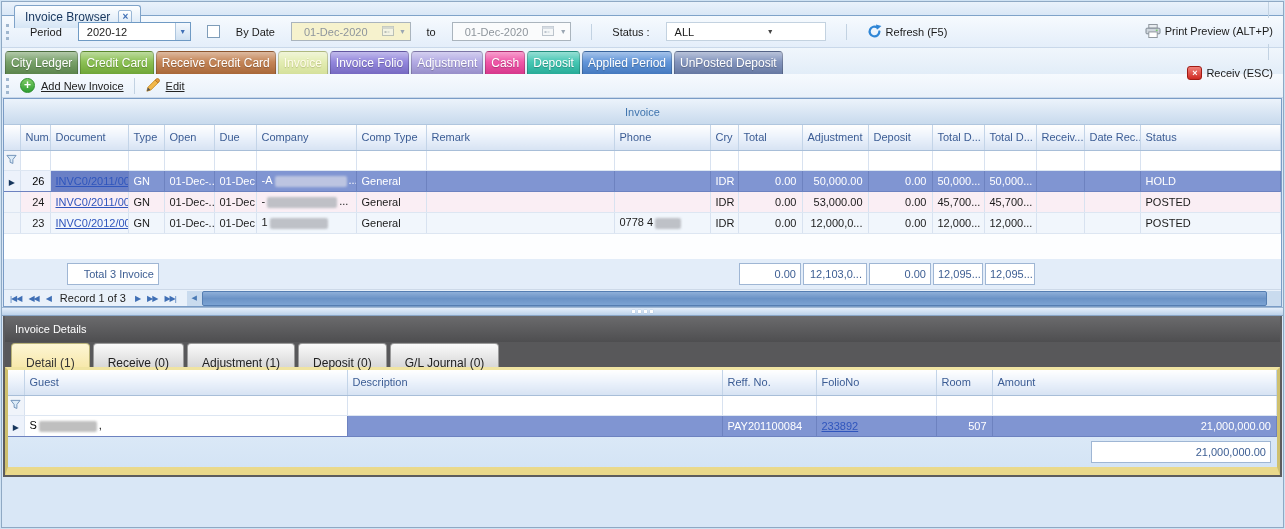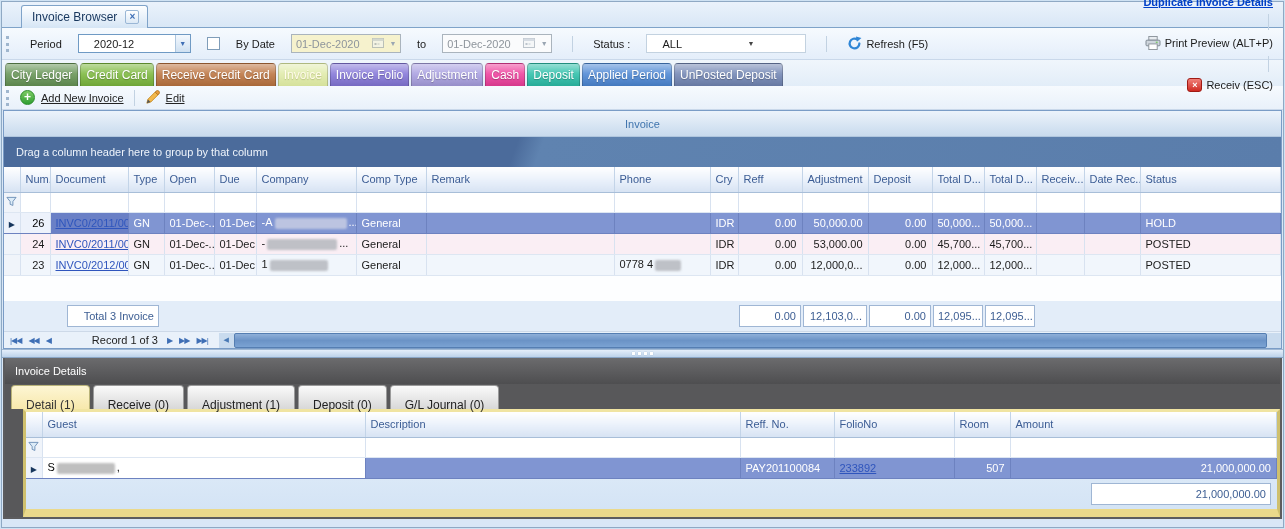--- a/index.html
+++ b/index.html
@@ -2,41 +2,41 @@
 <html><head>
 <meta charset="utf-8">
 <style>
   * { margin:0; padding:0; box-sizing:border-box; }
   html,body { width:1285px; height:529px; overflow:hidden; background:#cfe2f3;
     font-family:"Liberation Sans", sans-serif; font-size:11px; color:#1b1b1b; }
   .app { position:relative; width:1283px; height:527px; margin:1px; border:1px solid #8fa9c4;
     background:#d9e7f6; }
 
   
-  .doc-tabbar { height:26px; padding:3px 6px 0 19px; background:linear-gradient(#eaf2fb,#d9e7f6);
+  .doc-tabbar { height:14px; padding:3px 6px 0 12px; background:linear-gradient(#eaf2fb,#d9e7f6);
     border-bottom:1px solid #7fa3c9; display:flex; }
   .doc-tab { display:flex; align-items:center; gap:8px; padding:0 8px 0 10px; height:23px;
     background:linear-gradient(#fdfeff,#d5e5f5); border:1px solid #7fa3c9; border-bottom:none;
     border-radius:3px 3px 0 0; color:#17365d; font-size:12px; }
   .doc-tab-close { width:14px; height:14px; line-height:12px; text-align:center; color:#3f6fb5;
     border:1px solid #9ab7d6; border-radius:2px; background:linear-gradient(#fff,#dce9f6);
     font-size:10px; font-weight:bold; }
 
   
   .toolbar { height:32px; display:flex; align-items:center; background:linear-gradient(#f6fafe,#e4eefa);
     border-bottom:1px solid #c9d8ea; padding:0 10px 0 4px; gap:16px; white-space:nowrap; }
   .grip { width:5px; height:16px; border-left:3px dotted #9fb6ce; margin-right:3px; }
   .tb-label { color:#1b1b1b; }
   .combo { display:flex; align-items:center; height:19px; background:#fff; border:1px solid #6f9ac4; }
-  .combo .val { padding:0 15px; min-width:96px; }
+  .combo .val { padding:0 8px; min-width:96px; }
   .combo .arrow-btn { width:15px; height:17px; border-left:1px solid #aec6de;
     background:linear-gradient(#f4f9fe,#cfe0f1); color:#3f6fb5; font-size:7px; text-align:center; line-height:17px; }
   .checkbox { width:13px; height:13px; background:#fff; border:1px solid #7f9db9; }
   .datefield { display:flex; align-items:center; height:19px; border:1px solid #aab4bd; color:#8e959c; }
-  .datefield .val { padding:0 4px; min-width:78px; }
+  .datefield .val { padding:0 12px; min-width:78px; }
   .datefield.yellow { background:#f6f2cd; }
   .datefield.plain { background:#fafbfc; }
   .datefield .cal { width:16px; text-align:center; opacity:.55; }
   .datefield .arrow-btn { width:14px; font-size:7px; color:#9aa6b2; text-align:center; }
   .vsep { width:1px; height:16px; background:#c2d2e2; margin:0 4px; }
   .status-combo { border:1px solid #c3d2e0; background:#fff; width:160px; }
   .refresh-wrap, .print-wrap, .close-wrap { display:flex; align-items:center; gap:4px; }
   .right-group { margin-left:auto; display:flex; align-items:flex-end; gap:6px;flex-direction:column; }
   .link { color:#0040c8; text-decoration:underline; font-weight:bold; }
   .red-x { width:15px; height:14px; border:1px solid #a01b14; border-radius:3px; color:#fff;
@@ -87,42 +87,42 @@
   .row-sel .redact { background:#c7cde4; opacity:.85; }
   .spacer-row td { height:26px; background:#fdfeff; border:none; }
   .totals-tr td { height:30px; background:#e3edf9; border:none; padding:2px 1px; }
   .tbox { background:#fff; border:1px solid #9fb6d4; color:#3d5e93; height:22px; line-height:20px;
     padding:0 4px; text-align:right; overflow:hidden; white-space:nowrap; }
   .count-box { width:92px; margin-left:16px; }
 
   .pager-bar { height:17px; display:flex; align-items:center; background:#e9f1fa;
     border-top:1px solid #cdd9e8; padding-left:4px; gap:3px; }
   .pgbtn { color:#3f6fb5; font-size:8px; letter-spacing:-1px; padding:0 2px; }
-  .pager-text { color:#222; padding:0 4px;margin-left:32px; }
+  .pager-text { color:#222; padding:0 4px; }
   .hscroll { flex:1; height:15px; margin-left:6px; background:#c9dbee; display:flex; align-items:center; }
   .hs-arrow { width:15px; text-align:center; color:#4a7ab5; font-size:7px; }
   .hs-thumb { flex:1; height:15px; margin-right:14px; border:1px solid #557eb2; border-radius:2px;
     background:linear-gradient(#8fb0d9,#6b93c6 50%,#7ba3d3); }
 
   
   .splitter { height:9px; background:linear-gradient(#e4eefa,#bcd2ea); display:flex; align-items:center;
     justify-content:center; gap:3px; border-top:1px solid #9fb8d4; border-bottom:1px solid #8aa6c6; }
   .splitter i { width:3px; height:3px; background:#fff; box-shadow:0 0 1px #6f8fb5; }
 
   
   .details-panel { margin:0 1px; border:2px solid #5c5c5e; border-top:none; background:#58585a; }
   .details-header { height:26px; line-height:26px; padding-left:10px; color:#fff;
     background:linear-gradient(#6b6b6d,#4e4e50); }
   .details-tabs { height:25px; display:flex; align-items:flex-end; padding-left:6px; gap:3px; background:#58585a; }
   .dtab { height:24px; line-height:23px; padding:8px 14px; border-radius:4px 4px 0 0; font-size:12px; color:#222;
     background:linear-gradient(#fafafa,#d8d8d8); border:1px solid #9a9a9a; border-bottom:none; }
   .dtab.active { background:linear-gradient(#fdf6d4,#f7e8ac); color:#333; border-color:#b9b379; }
   .details-body { border-left:3px solid #cfc06e; border-right:3px solid #cfc06e;
     border-top:3px solid #f0e4a2; border-bottom:8px solid #ead98b;
-    background:linear-gradient(#e8f1fb,#d4e4f5);margin-left:18px; }
+    background:linear-gradient(#e8f1fb,#d4e4f5); }
   .guest-cell { background:#fff !important; color:#000 !important; }
   .guest-cell .redact { background:#b5b5b5; }
   .details-footer { height:30px; display:flex; justify-content:flex-end; align-items:center; padding-right:6px; }
   .amount-total-box { width:180px; }
 </style>
 </head>
 <body>
 
 <div class="app">
 
@@ -222,21 +222,20 @@
     <svg width="15" height="15" viewBox="0 0 16 16">
         <path d="M2 14l1.2-4.2 7.6-7.6 3 3-7.6 7.6z" fill="#f2b84b" stroke="#c98f2a"></path>
         <path d="M10.8 2.2l3 3 1-1a1.4 1.4 0 0 0-3-3z" fill="#e89a3a" stroke="#b27a22"></path>
         <path d="M2 14l1.1-3.8 2.7 2.7z" fill="#555"></path>
       </svg>
     <span class="act-label">Edit</span>
   </div>
 
   <div class="invoice-panel">
     <div class="panel-title">Invoice</div>
-    <div class="group-bar">Drag a column header here to group by that column</div>
 
     <table class="grid">
       <colgroup>
         <col style="width:16px">
           <col style="width:30px">
           <col style="width:78px">
           <col style="width:36px">
         <col style="width:50px">
           <col style="width:42px">
           <col style="width:100px">
@@ -259,21 +258,21 @@
         <th>Num...</th>
         <th>Document</th>
         <th>Type</th>
         <th>Open</th>
         <th>Due</th>
         <th>Company</th>
         <th>Comp Type</th>
         <th>Remark</th>
         <th>Phone</th>
         <th>Cry</th>
-        <th>Reff</th>
+        <th>Total</th>
         <th>Adjustment</th>
         <th>Deposit</th>
         <th>Total D...</th>
         <th>Total D...</th>
         <th>Receiv...</th>
         <th>Date Rec...</th>
         <th>Status</th>
       </tr>
       <tr class="filter-row">
         <td class="ind"><svg width="11" height="11" viewBox="0 0 12 12">

